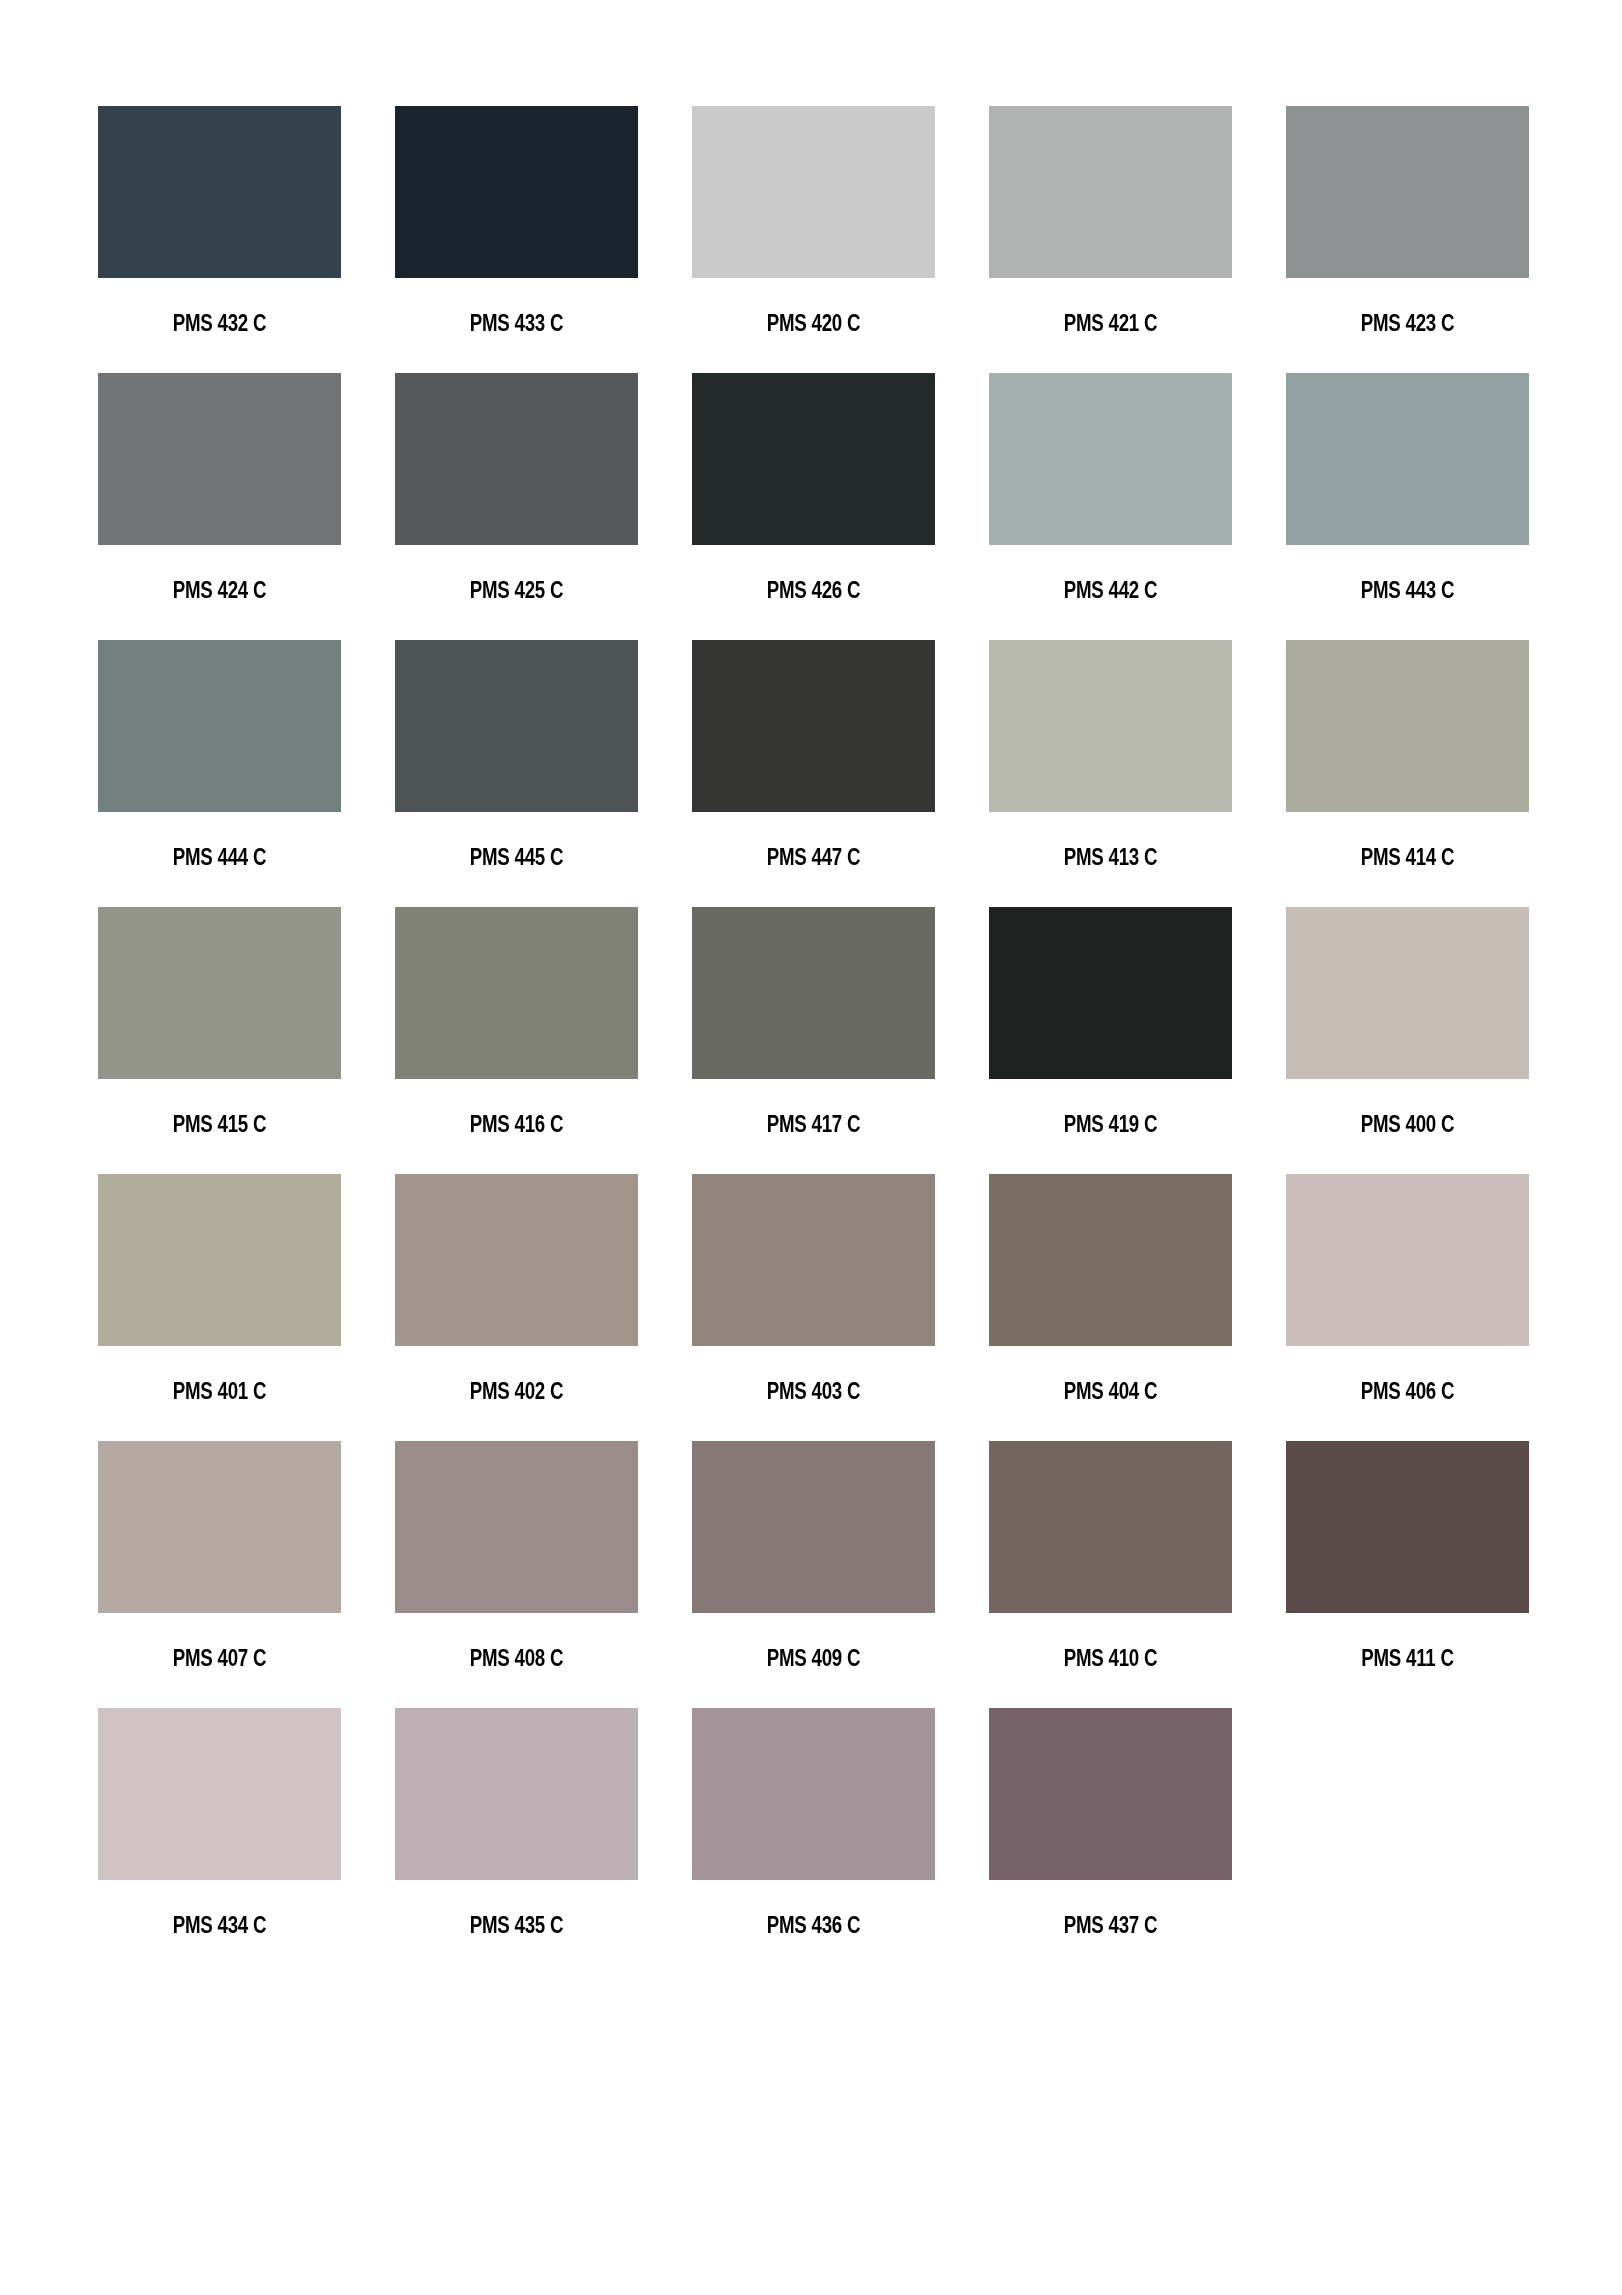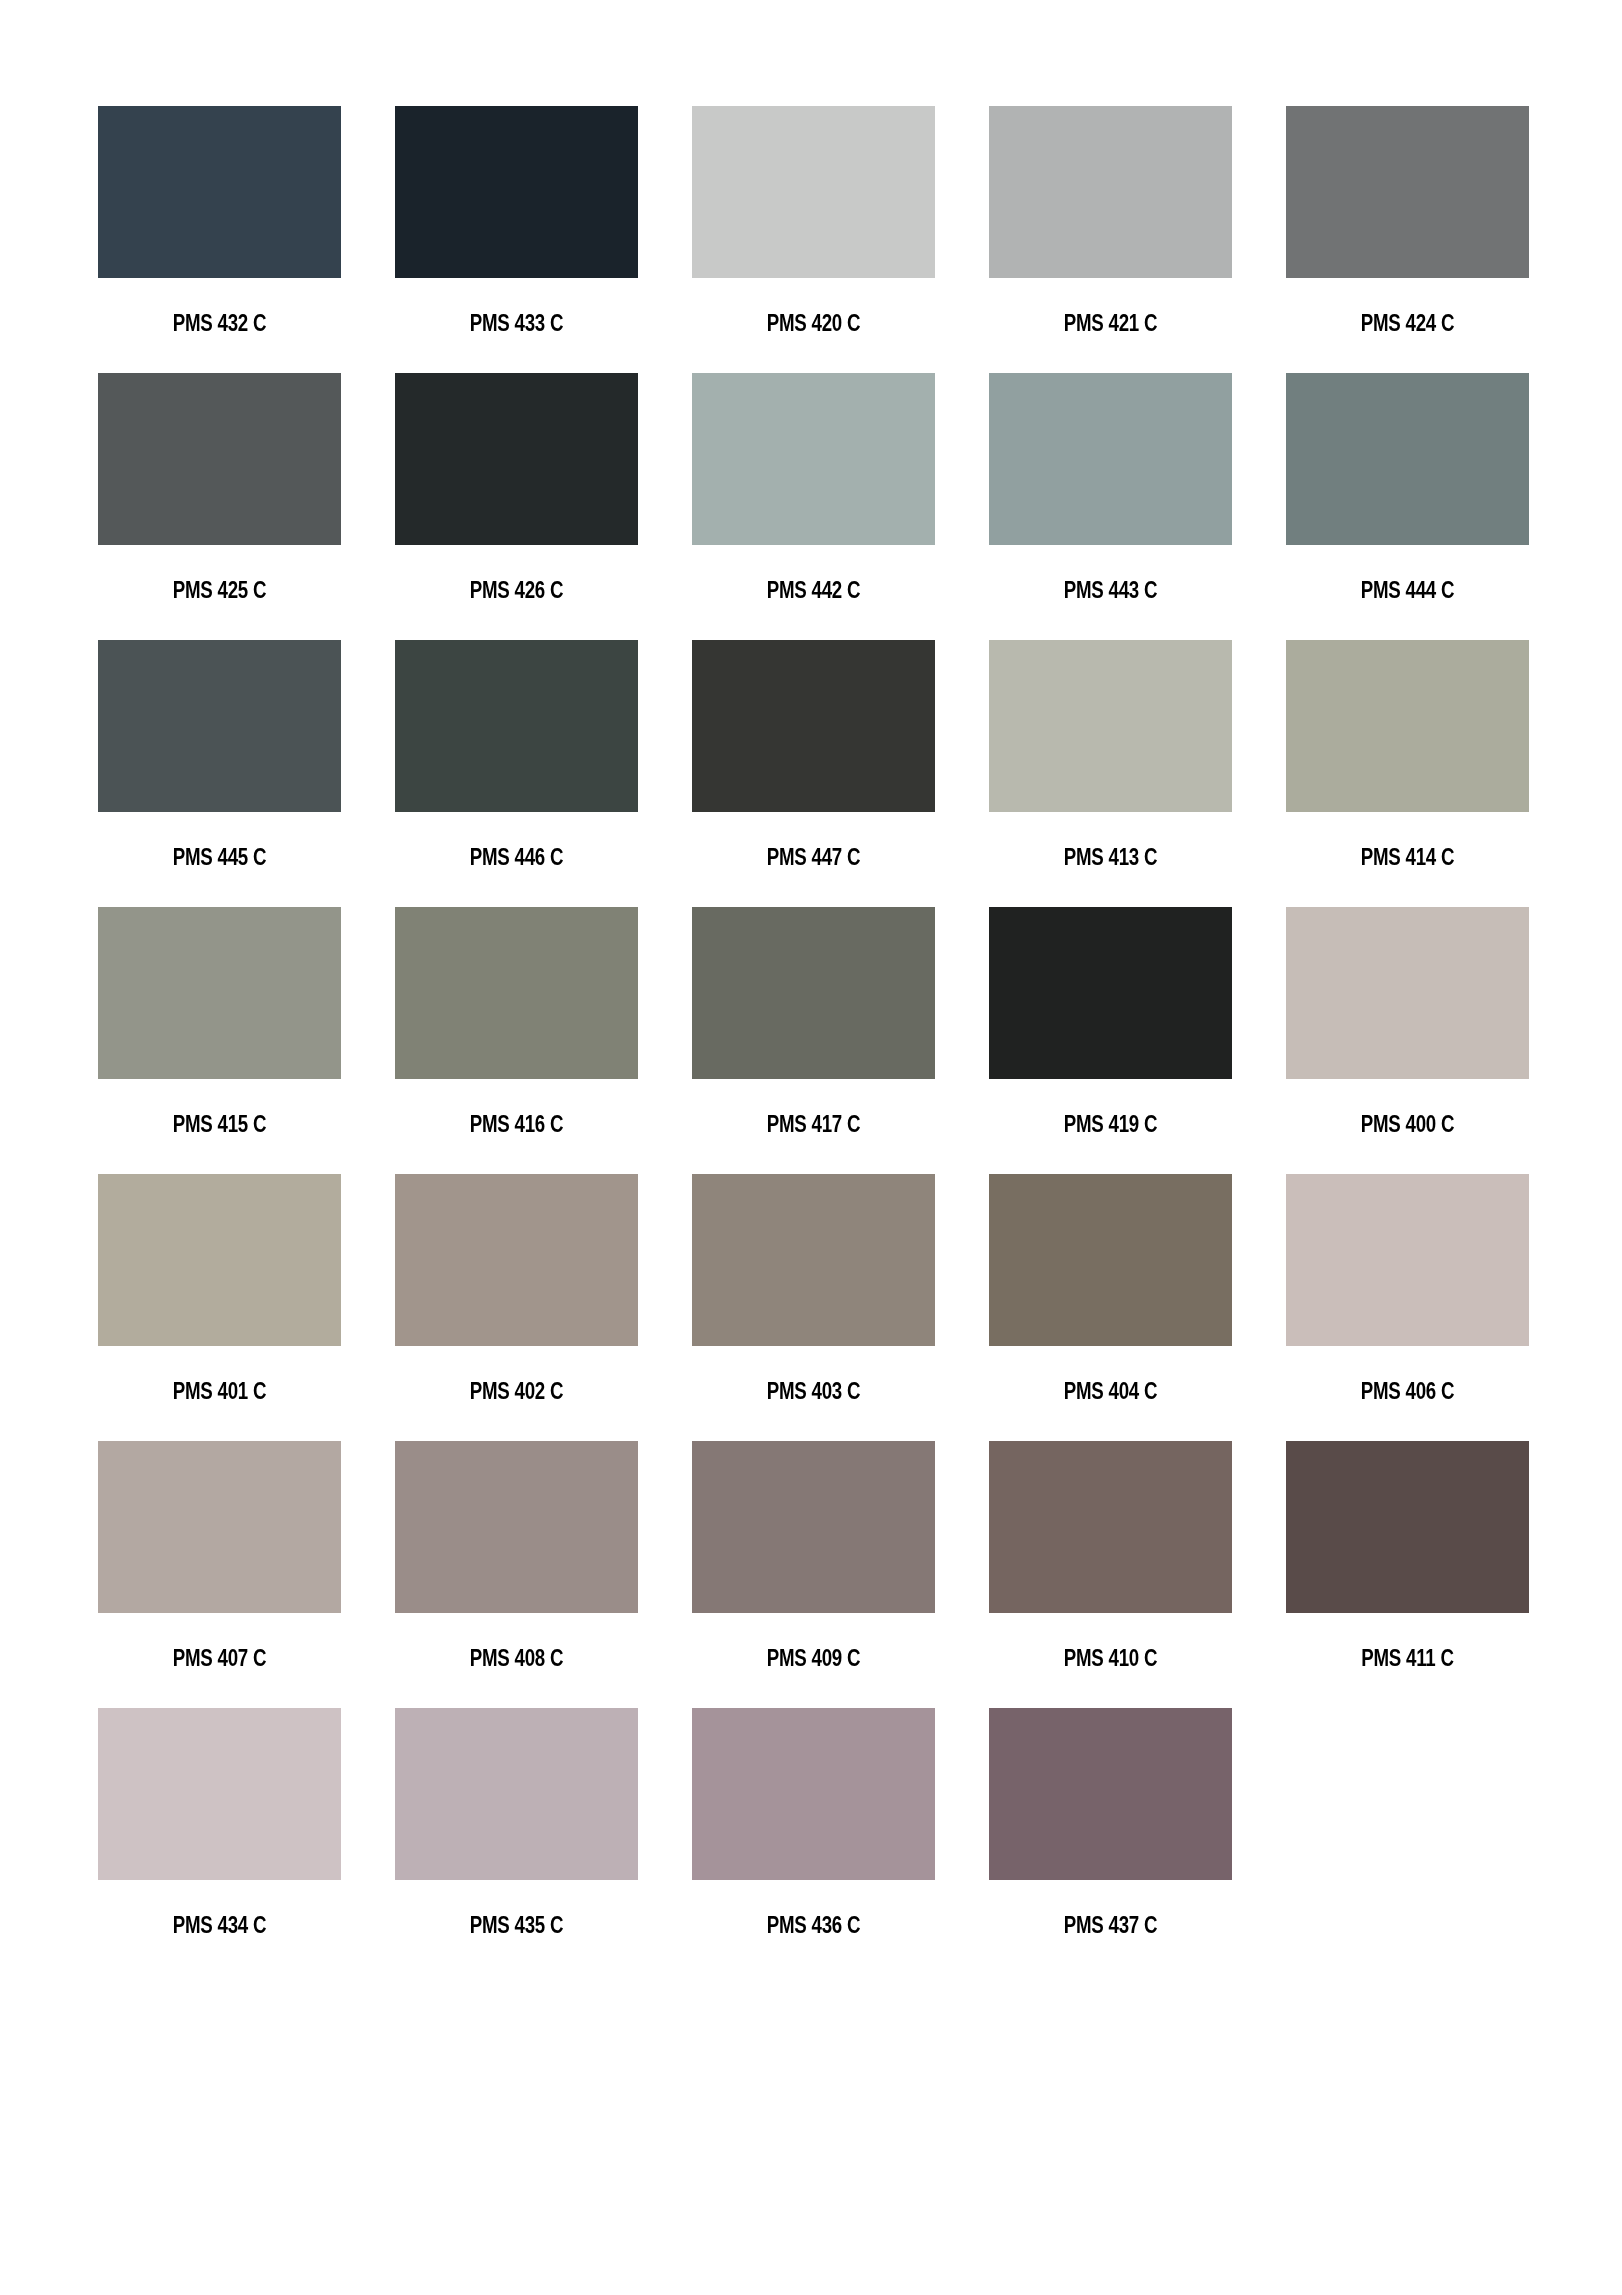--- a/index.html
+++ b/index.html
@@ -77,20 +77,24 @@
       </div>
       <div class="swatch-cell">
         <div class="swatch-chip" style="background-color: rgb(200, 201, 200);"></div>
         <div class="swatch-label">PMS 420 C</div>
       </div>
       <div class="swatch-cell">
         <div class="swatch-chip" style="background-color: rgb(177, 179, 179);"></div>
         <div class="swatch-label">PMS 421 C</div>
       </div>
       <div class="swatch-cell">
+        <div class="swatch-chip" style="background-color: rgb(141, 145, 146);"></div>
+        <div class="swatch-label">PMS 423 C</div>
+      </div>
+      <div class="swatch-cell">
         <div class="swatch-chip" style="background-color: rgb(113, 115, 116);"></div>
         <div class="swatch-label">PMS 424 C</div>
       </div>
       <div class="swatch-cell">
         <div class="swatch-chip" style="background-color: rgb(84, 88, 89);"></div>
         <div class="swatch-label">PMS 425 C</div>
       </div>
       <div class="swatch-cell">
         <div class="swatch-chip" style="background-color: rgb(36, 41, 42);"></div>
         <div class="swatch-label">PMS 426 C</div>
@@ -105,24 +109,20 @@
       </div>
       <div class="swatch-cell">
         <div class="swatch-chip" style="background-color: rgb(113, 127, 127);"></div>
         <div class="swatch-label">PMS 444 C</div>
       </div>
       <div class="swatch-cell">
         <div class="swatch-chip" style="background-color: rgb(75, 83, 85);"></div>
         <div class="swatch-label">PMS 445 C</div>
       </div>
       <div class="swatch-cell">
-        <div class="swatch-chip" style="background-color: rgb(60, 69, 66);"></div>
-        <div class="swatch-label">PMS 446 C</div>
-      </div>
-      <div class="swatch-cell">
         <div class="swatch-chip" style="background-color: rgb(53, 54, 51);"></div>
         <div class="swatch-label">PMS 447 C</div>
       </div>
       <div class="swatch-cell">
         <div class="swatch-chip" style="background-color: rgb(184, 185, 174);"></div>
         <div class="swatch-label">PMS 413 C</div>
       </div>
       <div class="swatch-cell">
         <div class="swatch-chip" style="background-color: rgb(171, 172, 157);"></div>
         <div class="swatch-label">PMS 414 C</div>

